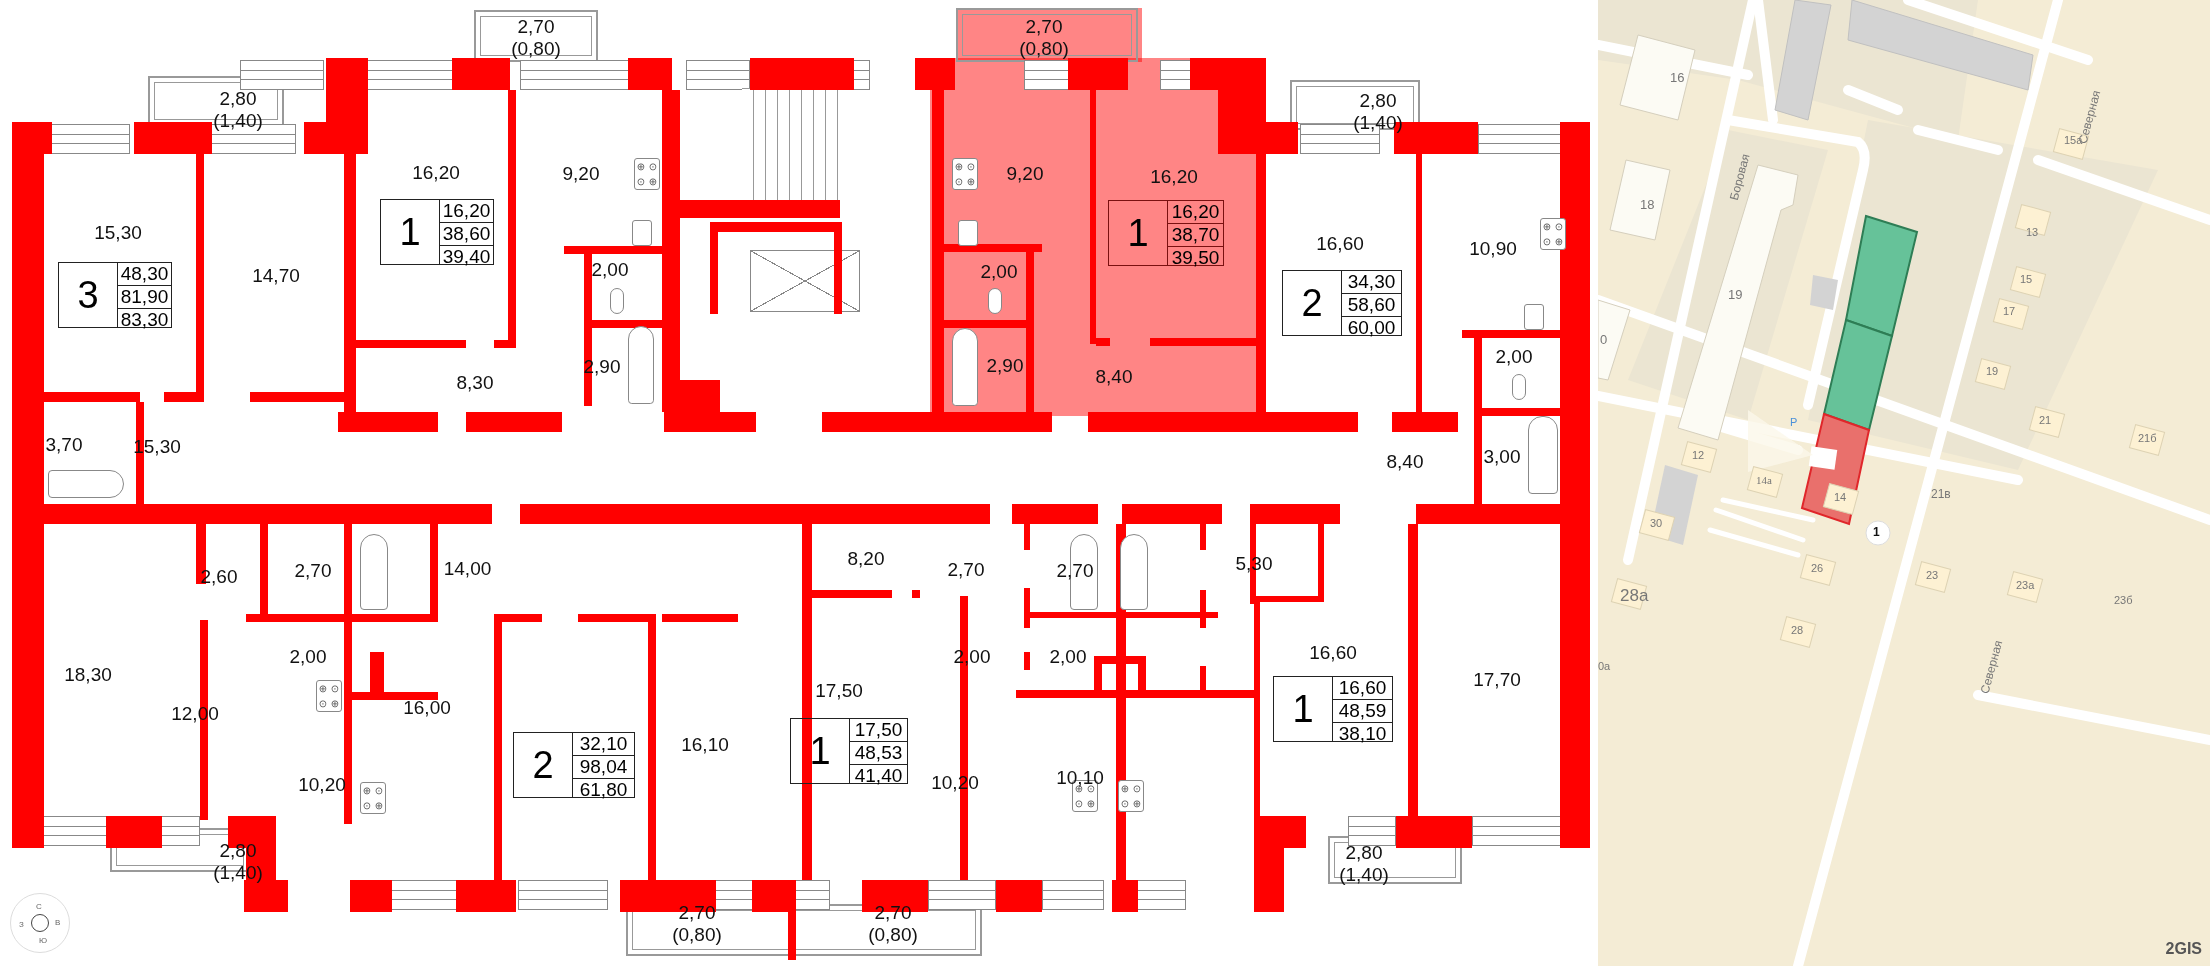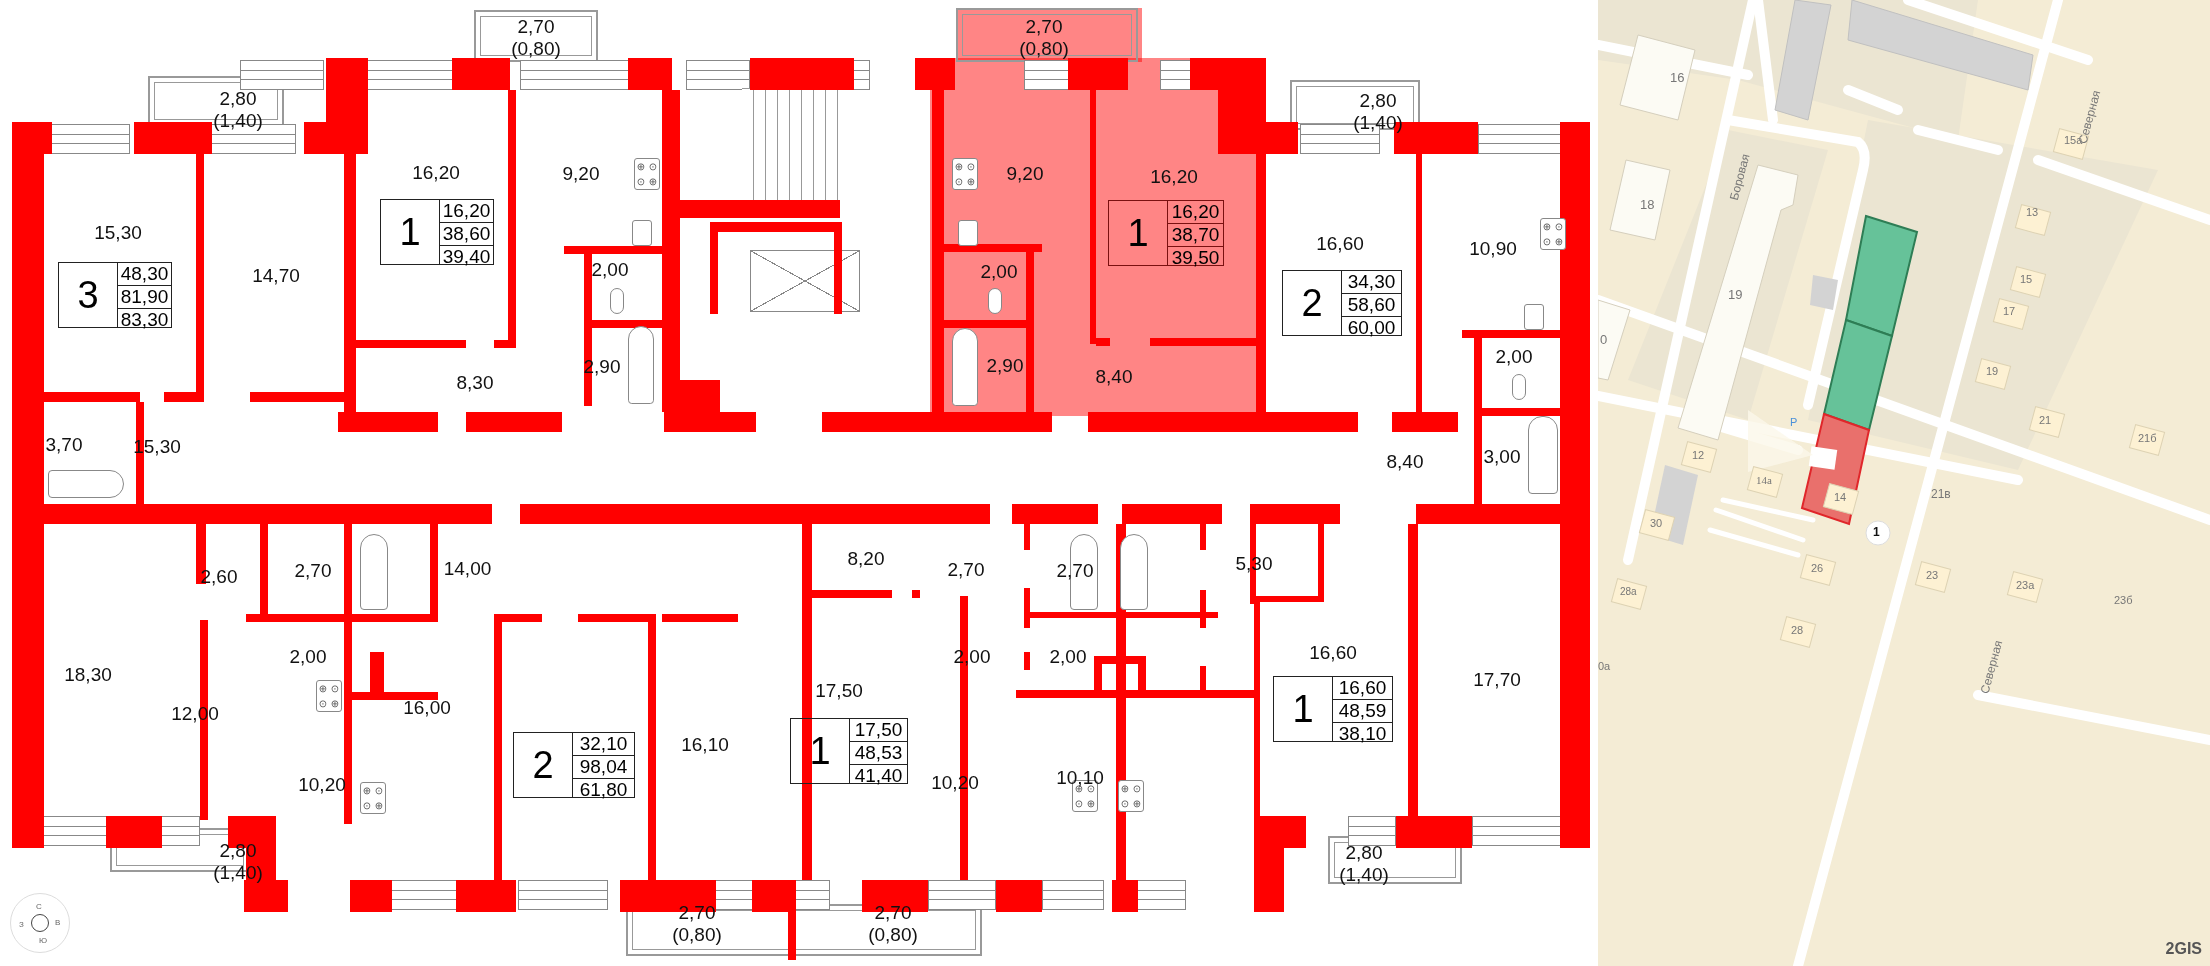--- a/index.html
+++ b/index.html
@@ -431,36 +431,36 @@
     </g>
 
     <circle cx="280" cy="533" r="12" fill="#ffffff" stroke="#ddd"></circle>
   </svg>
 
   <span class="maplbl" style="left:72px;top:70px;">16</span>
   <span class="maplbl" style="left:42px;top:197px;">18</span>
   <span class="maplbl" style="left:130px;top:287px;">19</span>
   <span class="maplbl" style="left:2px;top:332px;">0</span>
   <span class="maplbl" style="left:466px;top:134px;font-size:11px;">15а</span>
-  <span class="maplbl" style="left:428px;top:206px;font-size:11px;">13</span>
+  <span class="maplbl" style="left:428px;top:226px;font-size:11px;">13</span>
   <span class="maplbl" style="left:422px;top:273px;font-size:11px;">15</span>
   <span class="maplbl" style="left:405px;top:305px;font-size:11px;">17</span>
   <span class="maplbl" style="left:388px;top:365px;font-size:11px;">19</span>
   <span class="maplbl" style="left:94px;top:449px;font-size:11px;">12</span>
   <span class="maplbl" style="left:158px;top:474px;font-size:11px;font-family:Liberation Serif, serif;">14а</span>
   <span class="maplbl" style="left:236px;top:491px;font-size:11px;">14</span>
   <span class="maplbl" style="left:333px;top:487px;font-size:12px;">21в</span>
   <span class="maplbl" style="left:441px;top:414px;font-size:11px;">21</span>
   <span class="maplbl" style="left:540px;top:432px;font-size:11px;">21б</span>
   <span class="maplbl" style="left:52px;top:517px;font-size:11px;">30</span>
   <span class="maplbl" style="left:213px;top:562px;font-size:11px;">26</span>
   <span class="maplbl" style="left:328px;top:569px;font-size:11px;">23</span>
   <span class="maplbl" style="left:418px;top:579px;font-size:11px;">23а</span>
   <span class="maplbl" style="left:516px;top:594px;font-size:11px;">23б</span>
-  <span class="maplbl" style="left:22px;top:586px;font-size:10px;">28а</span>
+  <span class="maplbl" style="left:22px;top:586px;font-size:17px;">28а</span>
   <span class="maplbl" style="left:193px;top:624px;font-size:11px;">28</span>
   <span class="maplbl" style="left:0px;top:660px;font-size:11px;">0а</span>
 
   <span class="maplbl" style="left:118px;top:170px;transform:rotate(-75deg);font-size:12px;">Боровая</span>
   <span class="maplbl" style="left:464px;top:110px;transform:rotate(-75deg);font-size:12px;">Северная</span>
   <span class="maplbl" style="left:366px;top:660px;transform:rotate(-75deg);font-size:12px;">Северная</span>
 
   <span class="maplbl" style="left:192px;top:416px;color:#4a90d9;font-size:11px;">P</span>
   <span style="position:absolute;left:275px;top:525px;font-size:12px;font-weight:bold;color:#111;">1</span>
   <span style="position:absolute;right:8px;bottom:8px;font-size:16px;font-weight:bold;color:#555;">2GIS</span>

